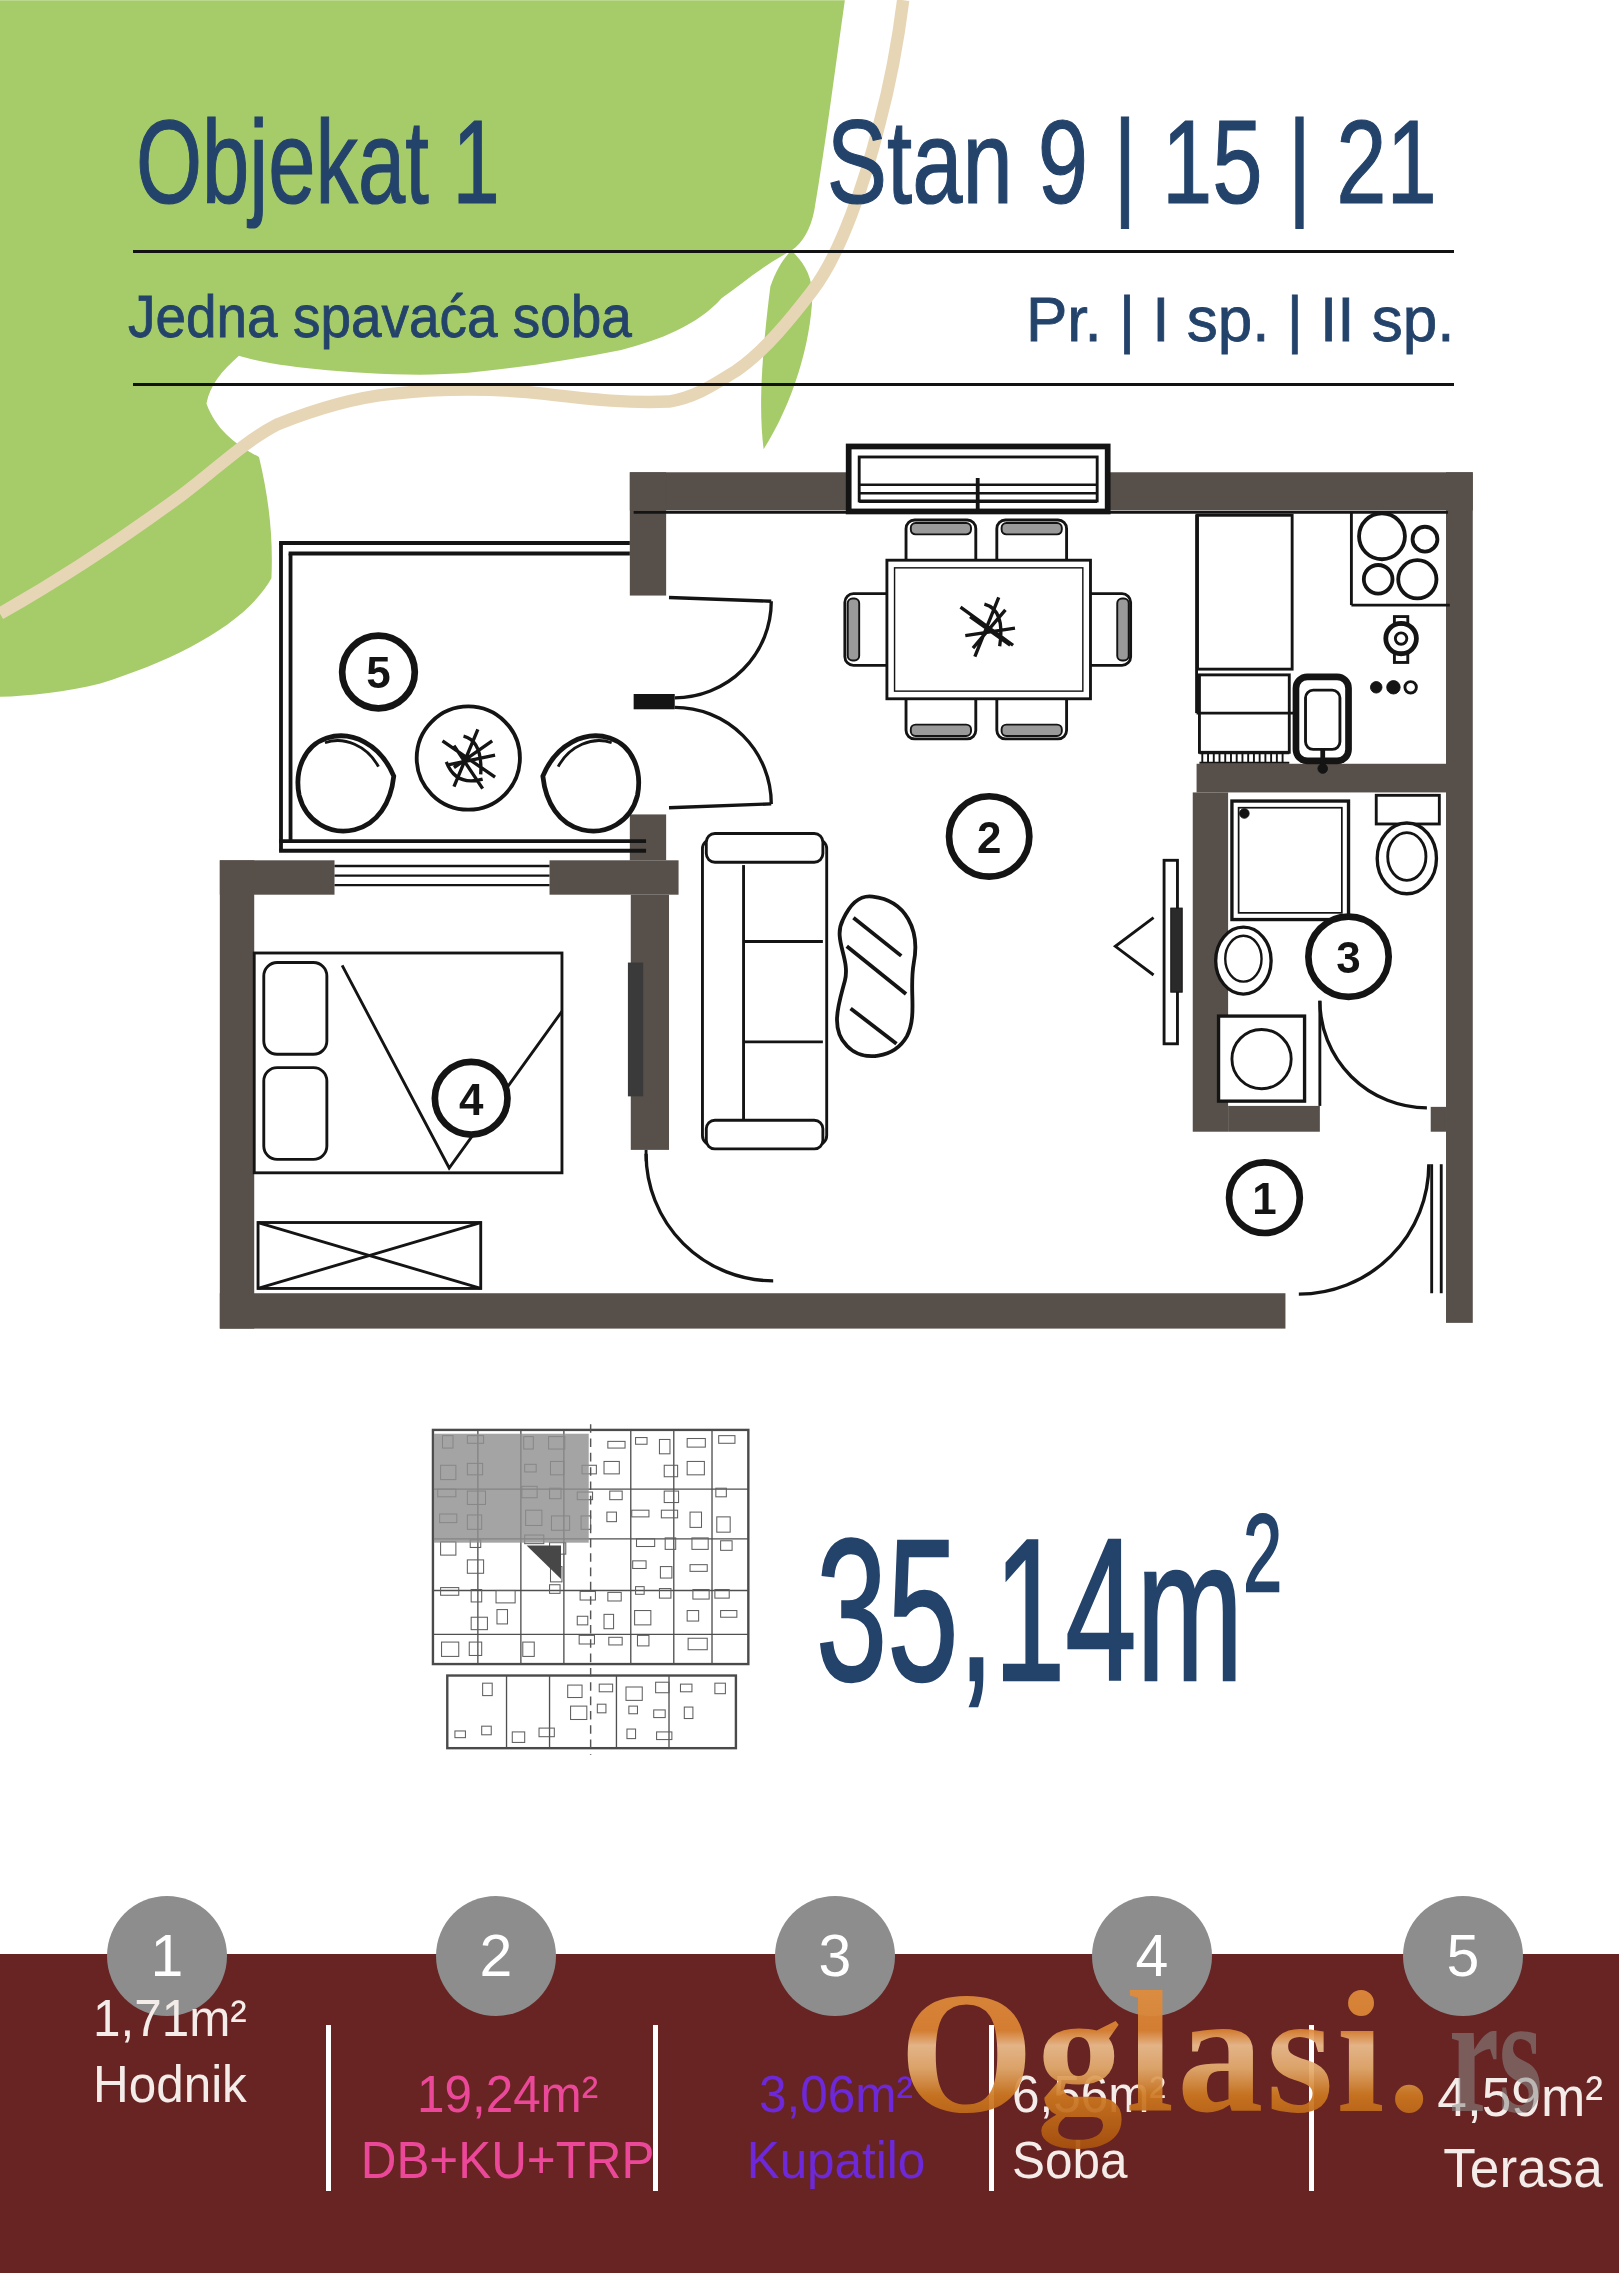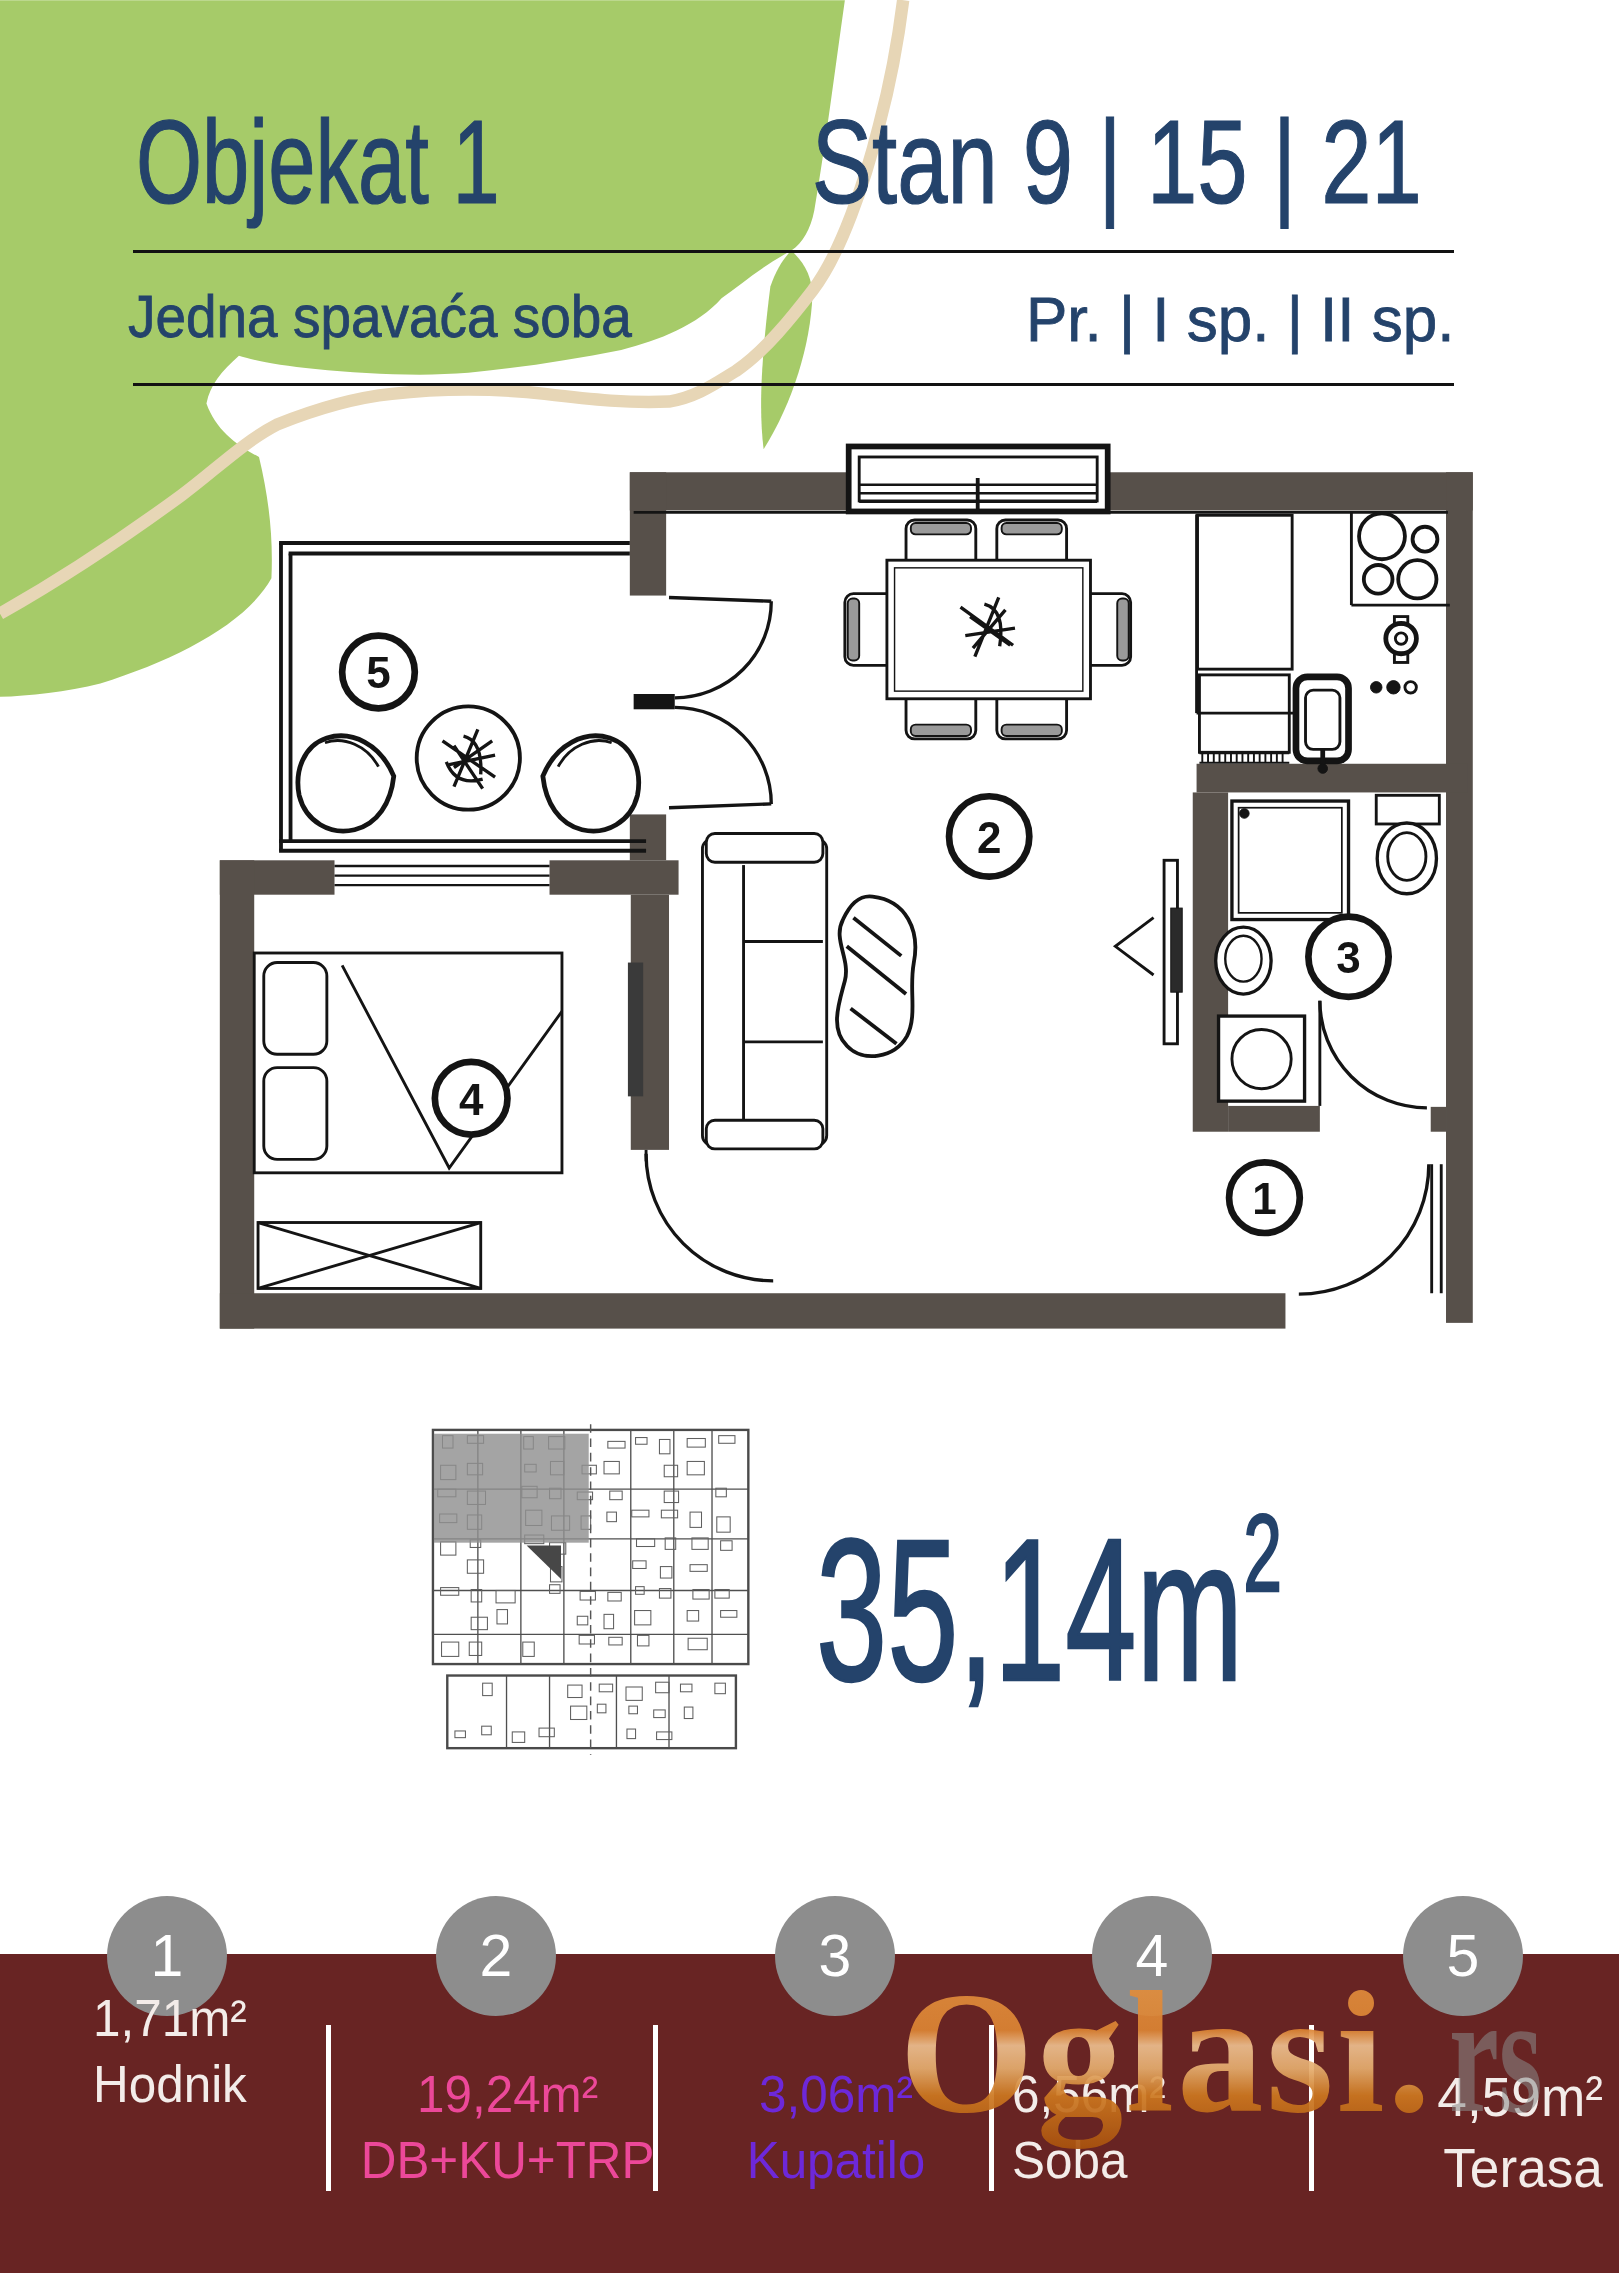--- a/index.html
+++ b/index.html
@@ -27,21 +27,21 @@
 
   <path d="M0,642 C60,608 130,562 190,518 C225,492 255,462 290,444
            C330,428 370,416 410,412 C460,406 520,406 570,412
            C620,418 660,422 700,420 C730,415 750,400 770,388
            C800,368 830,330 850,304 C880,265 905,190 920,130
            C932,85 940,40 945,0" fill="none" stroke="#e7d6b6" stroke-width="13"></path>
 </svg>
 
 <div class="abs navy" style="left:136px;top:102px;font-size:119px;line-height:1;-webkit-text-stroke:1.2px #24436b;">
   <span class="sxL" id="t1" style="transform:scaleX(0.714);">Objekat 1</span></div>
-<div class="abs navy" style="right:197px;top:102px;font-size:119px;line-height:1;-webkit-text-stroke:1.2px #24436b;">
+<div class="abs navy" style="right:182px;top:102px;font-size:119px;line-height:1;-webkit-text-stroke:1.2px #24436b;">
   <span class="sxR" id="t2" style="transform:scaleX(0.760);">Stan 9 | 15 | 21</span></div>
 <div class="abs" style="left:133px;top:250px;width:1321px;height:2.9px;background:#121212;"></div>
 <div class="abs navy" style="left:128px;top:288px;font-size:59px;line-height:1;-webkit-text-stroke:0.8px #24436b;">
   <span class="sxL" id="t3" style="transform:scaleX(0.931);">Jedna spavaća soba</span></div>
 <div class="abs navy" style="right:165px;top:288px;font-size:63px;line-height:1;margin-left:44px;-webkit-text-stroke:0.8px #24436b;">
   <span class="sxR" id="t4" style="transform:scaleX(0.984);">Pr. | I sp. | II sp.</span></div>
 <div class="abs" style="left:133px;top:383px;width:1321px;height:2.9px;background:#121212;"></div>
 
 <svg class="abs" style="left:0;top:0" width="1619" height="2273" viewBox="0 0 1694 2378">
   <g id="plan">

